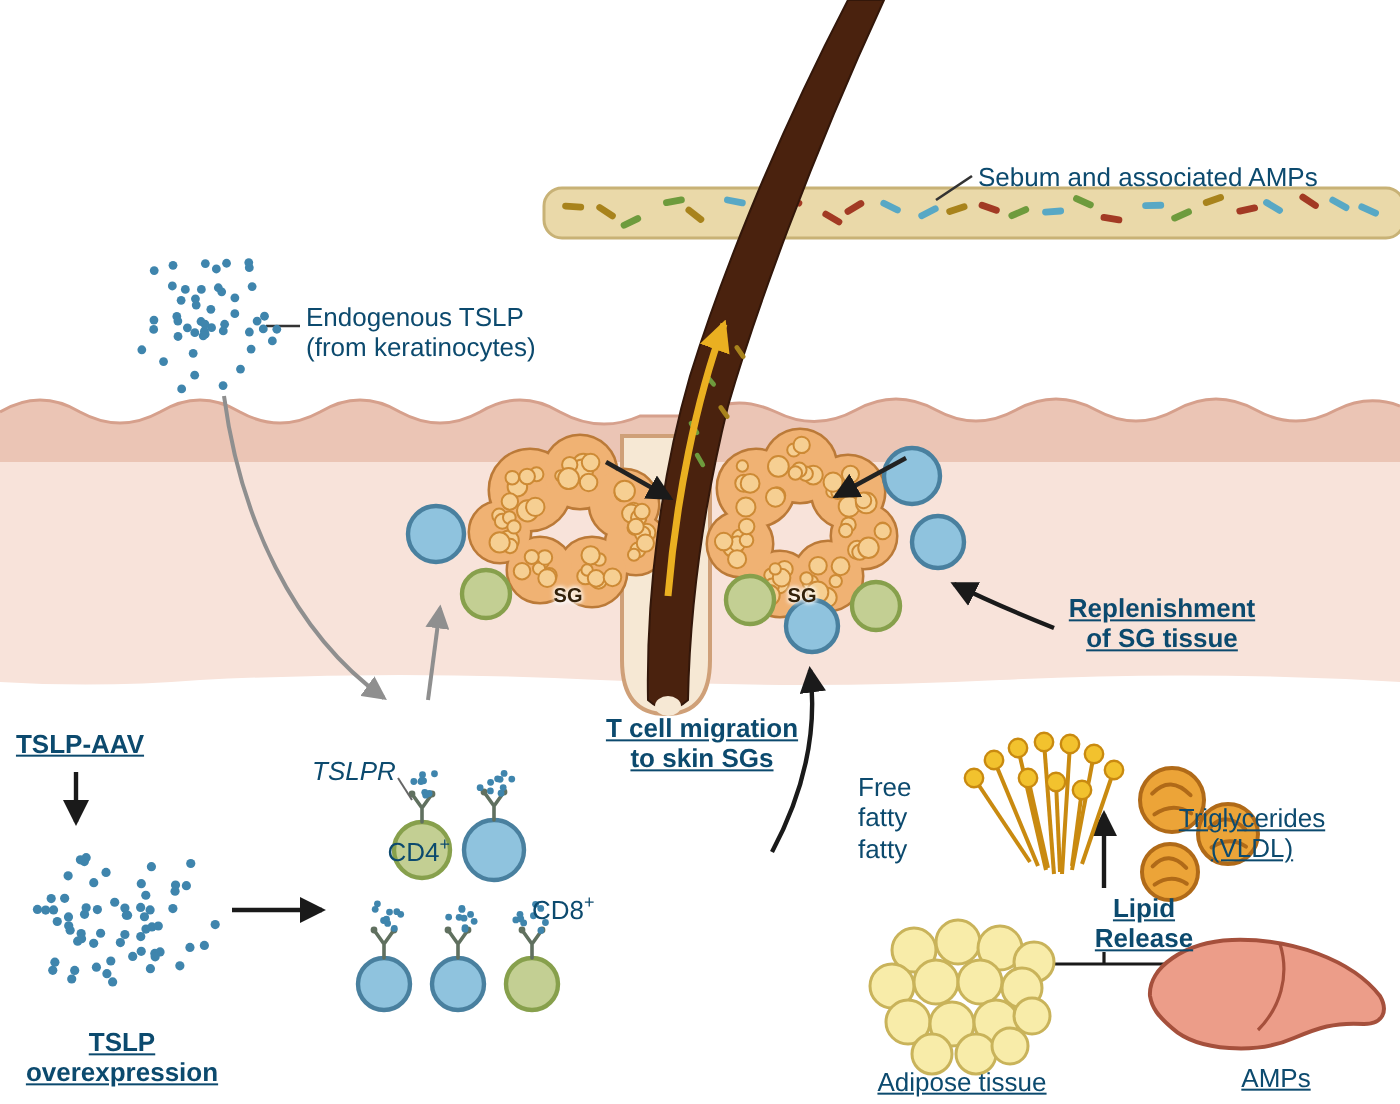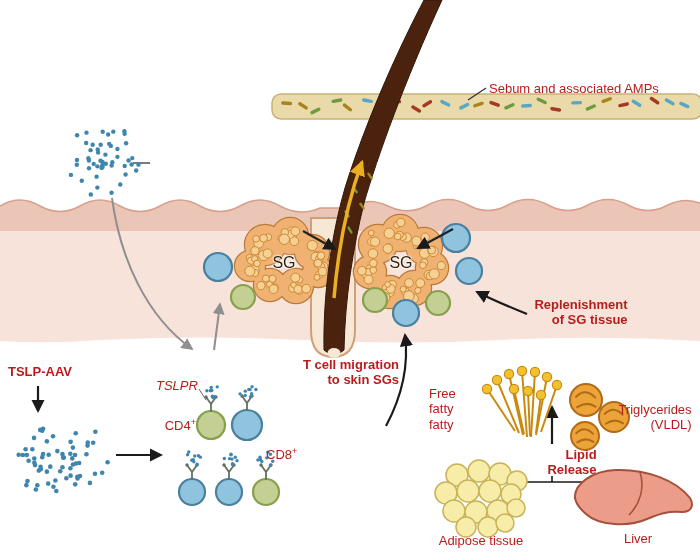--- a/index.html
+++ b/index.html
@@ -1,26 +1,26 @@
 <!DOCTYPE html>
 <html><head>
 <meta charset="utf-8">
 <style>
   html,body{margin:0;padding:0;background:#fff;}
   .stage{position:relative;width:700px;height:552px;background:#ffffff;
          font-family:"Liberation Sans",sans-serif;overflow:hidden;}
   svg.layer{position:absolute;left:0;top:0;}
-  .lbl{position:absolute;font-size:13px;color:#b91c1c;line-height:1.18;white-space:nowrap;}
+  .lbl{position:absolute;font-size:13px;color:#0c4a6e;line-height:1.18;white-space:nowrap;}
   .lbl span{display:block;}
   .inline span,.inline sup{display:inline;}
   .b{font-weight:bold;}
-  .c{transform:translate(-50%,-50%);text-align:right;}
-  .r{transform:translateX(-100%);}
-  .sg{font-weight:normal;font-size:16px;color:#33210a;transform:translate(-50%,-50%);
-      text-shadow:0 0 2px #fff,0 0 2px #fff,0 0 3px #fff;}
+  .c{transform:translate(-50%,-50%);text-align:center;text-decoration:underline;}
+  .r{transform:translateX(-100%);margin-left:29px;}
+  .sg{font-weight:bold;font-size:10px;color:#33210a;transform:translate(-50%,-50%);
+      text-shadow:0 0 2px #fff,0 0 2px #fff,0 0 3px #fff;margin-top:36px;}
   sup{font-size:9px;}
 </style>
 </head>
 <body>
 
 <div class="stage">
 
 <svg id="gfx" class="layer" width="700" height="552" viewBox="0 0 700 552">
   <defs>
     <marker id="mB" viewBox="0 0 10 10" refX="8.5" refY="5" markerWidth="6" markerHeight="6" orient="auto-start-reverse">
@@ -476,28 +476,36 @@
       </g>
   <g>
     <path d="M575,498 C574,484 592,471 616,470 C646,469 676,480 690,498 C694,505 692,512 682,512 C667,511 659,514 647,519 C629,527 599,526 586,514 C579,508 576,504 575,498 Z" fill="#ec9d89" stroke="#a5503c" stroke-width="2"></path>
     <path d="M640,472 C645,488 640,504 629,515" stroke="#a5503c" stroke-width="1.6" fill="none"></path>
   </g>
 </svg>
 
 <div class="lbl" style="left:489px;top:81px;">
   <span>Sebum and associated AMPs</span>
 </div>
+<div class="lbl" style="left:153px;top:151px;">
+  <span>Endogenous TSLP</span>
+      <span>(from keratinocytes)</span>
+</div>
 <div class="lbl sg" style="left:284px;top:263px;">
   <span>SG</span>
 </div>
 <div class="lbl sg" style="left:401px;top:263px;">
   <span>SG</span>
 </div>
 <div class="lbl b c" style="left:40px;top:372px;">
   <span>TSLP-AAV</span>
+</div>
+<div class="lbl b c" style="left:61px;top:529px;">
+  <span>TSLP</span>
+      <span>overexpression</span>
 </div>
 <div class="lbl" style="left:156px;top:378px;font-style:italic;">
   <span>TSLPR</span>
 </div>
 <div class="lbl inline r" style="left:196px;top:417px;">
   <span>CD4</span><sup>+</sup>
 </div>
 <div class="lbl inline" style="left:266px;top:446px;text-align:right;">
   <span>CD8</span><sup>+</sup>
 </div>
@@ -505,32 +513,32 @@
 </div>
 <div class="lbl b c" style="left:331px;top:372px;margin-left:20px;">
   <span>T cell migration</span>
       <span>to skin SGs</span>
 </div>
 <div class="lbl" style="left:429px;top:386px;">
   <span>Free</span>
       <span>fatty</span>
       <span>fatty</span>
 </div>
-<div class="lbl c" style="left:655px;top:417px;">
+<div class="lbl c" style="left:626px;top:417px;">
   <span>Triglycerides</span>
       <span>(VLDL)</span>
 </div>
 <div class="lbl b c" style="left:581px;top:312px;">
   <span>Replenishment</span>
       <span>of SG tissue</span>
 </div>
 <div class="lbl b c" style="left:572px;top:462px;">
   <span>Lipid</span>
       <span>Release</span>
 </div>
 <div class="lbl c" style="left:481px;top:541px;">
   <span>Adipose tissue</span>
 </div>
 <div class="lbl c" style="left:638px;top:539px;">
-  <span>Liver</span>
+  <span>AMPs</span>
 </div>
 
 </div>
 
 </body></html>

